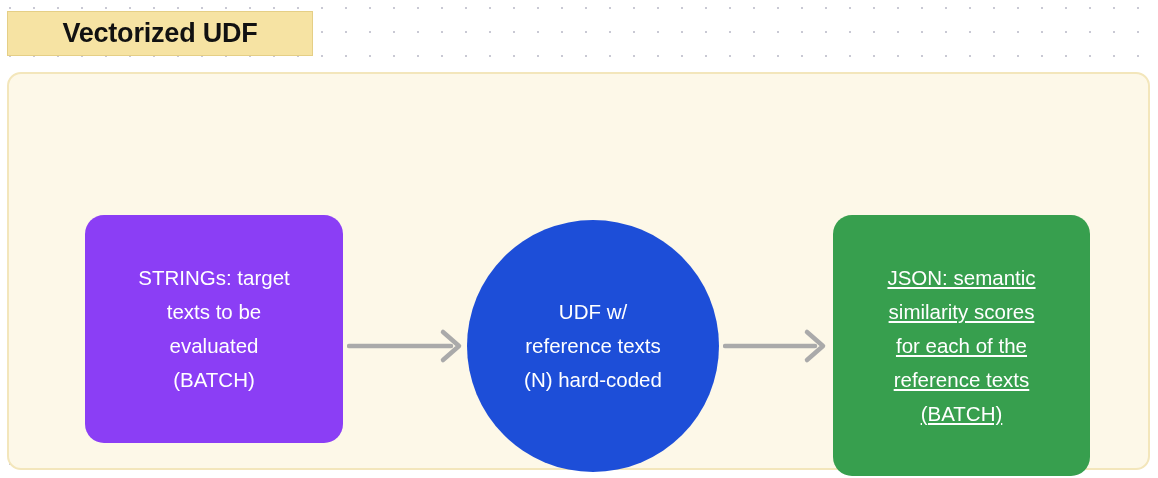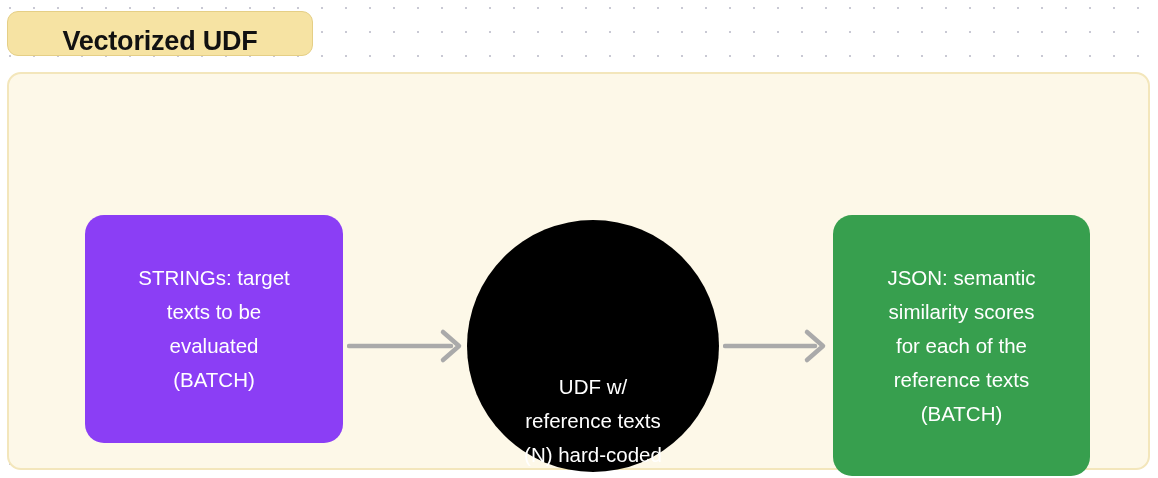--- a/index.html
+++ b/index.html
@@ -26,23 +26,23 @@
   
   #title-tab {
     position: absolute;
     left: 7px;
     top: 11px;
     width: 306px;
     height: 45px;
     box-sizing: border-box;
     background: #f6e3a3;
     border: 1.5px solid #e5cf86;
-    border-radius: 11px;
+    border-radius: 0;
     display: flex;
-    align-items: flex-end;
+    align-items: center;
     justify-content: center;
   }
   #title-tab .label {
     font-size: 27px;
     font-weight: bold;
     color: #111111;
     letter-spacing: -0.2px;
     line-height: 1;
     white-space: nowrap;
   }
@@ -82,32 +82,32 @@
     height: 228px;
     background: #8b3ef5;
     border-radius: 19px;
   }
 
   #node-process {
     left: 458px;
     top: 146px;
     width: 252px;
     height: 252px;
-    background: #000000;
+    background: #1d4ed8;
     border-radius: 50%;
-    align-items: flex-end;
   }
 
   #node-output {
     left: 824px;
     top: 141px;
     width: 257px;
     height: 261px;
     background: #379f4e;
     border-radius: 19px;
+    text-decoration: underline;
   }
 
   
   .arrow {
     position: absolute;
     top: 252px;
     height: 40px;
   }
   #arrow-1 { left: 338px; width: 118px; }
   #arrow-2 { left: 714px; width: 106px; }

